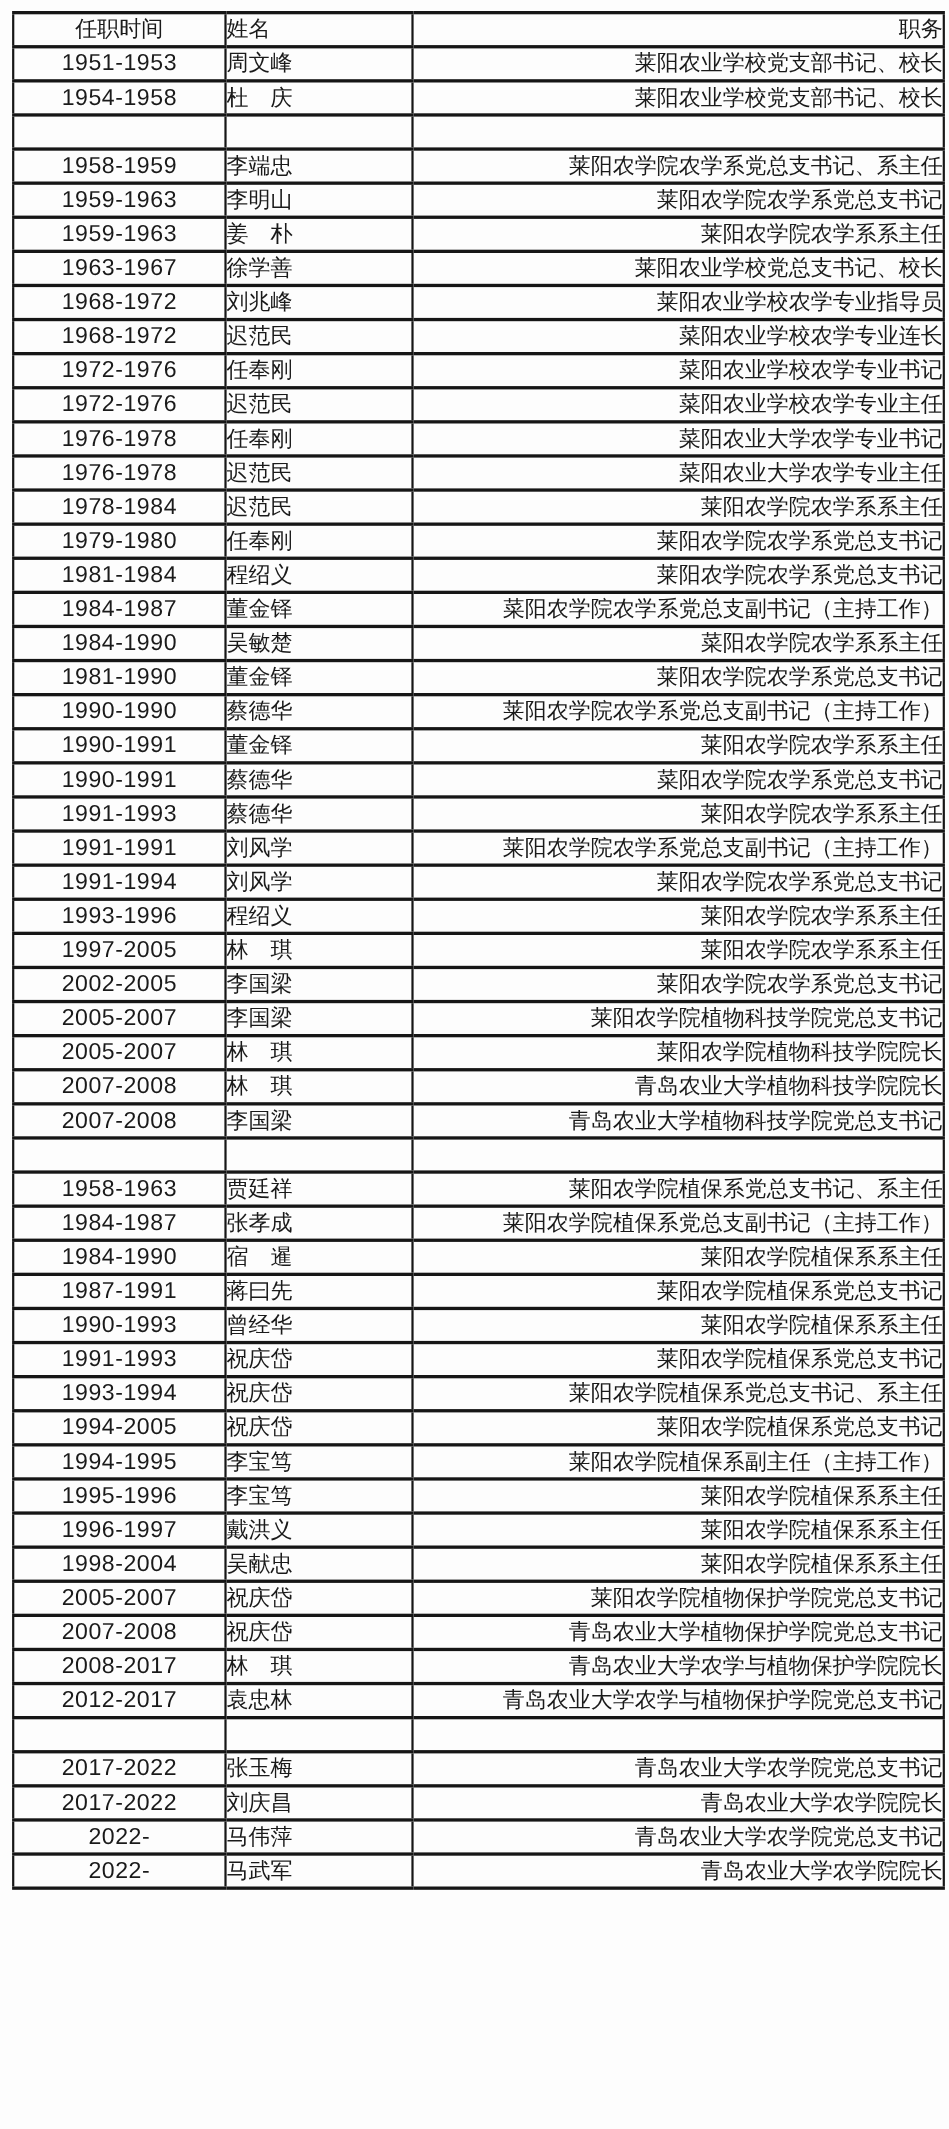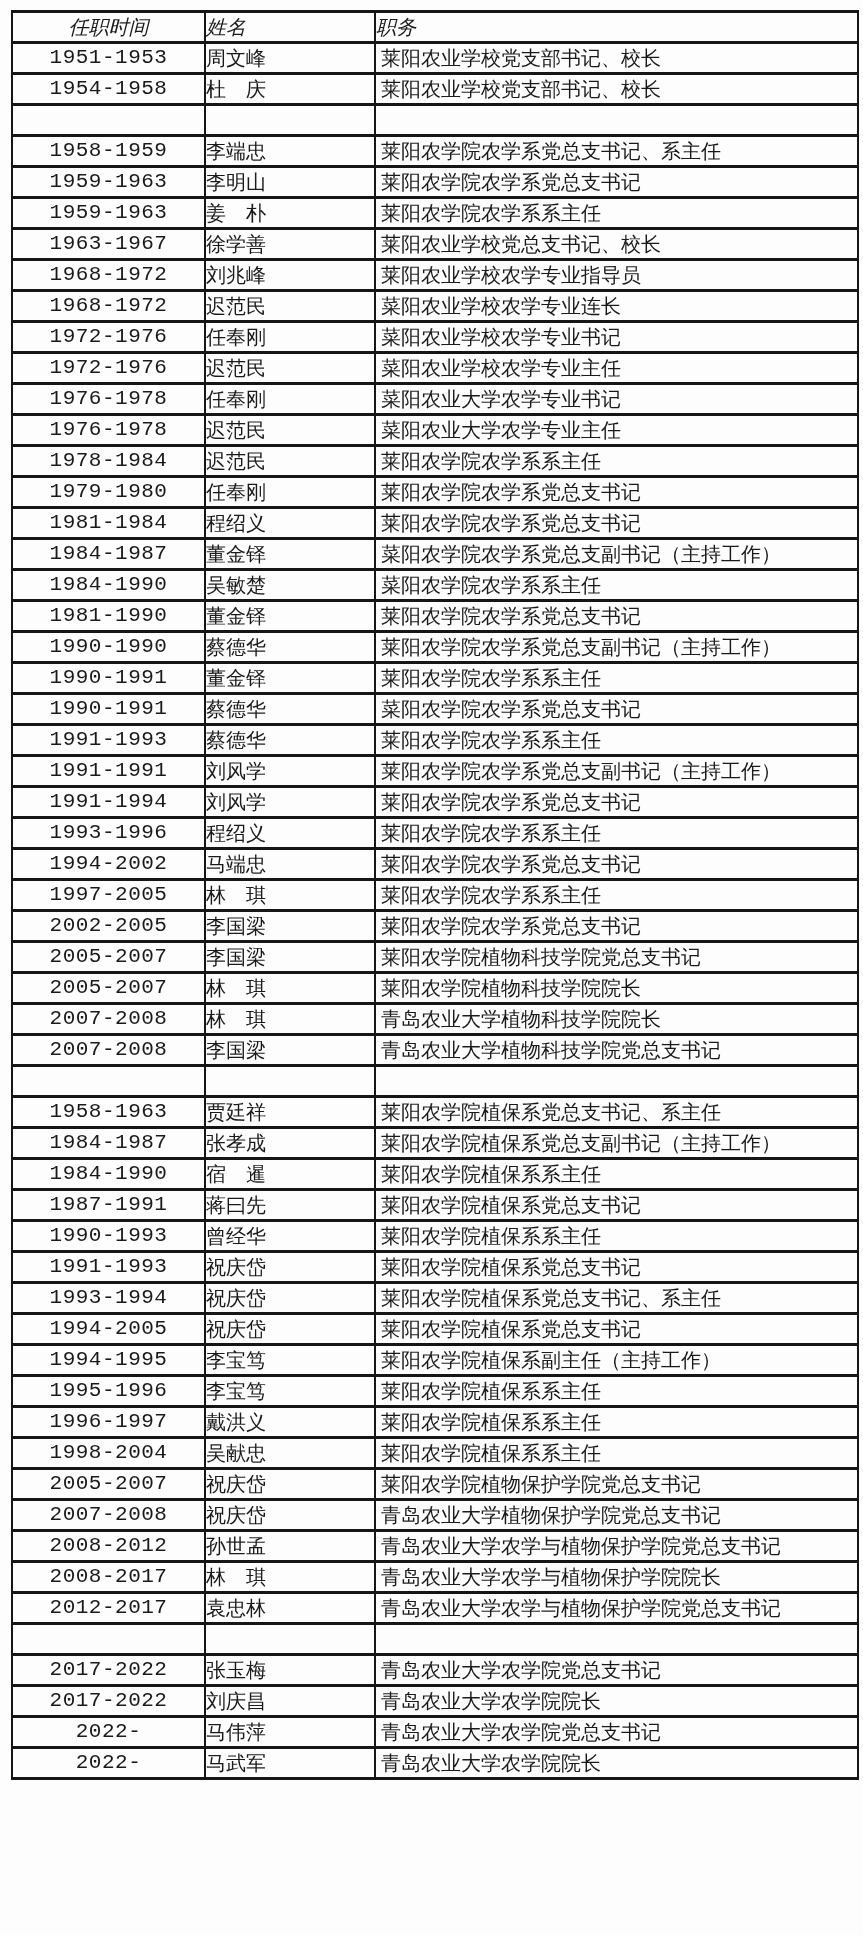--- a/index.html
+++ b/index.html
@@ -29,28 +29,28 @@
     padding: 0;
     overflow: hidden;
     white-space: nowrap;
     font-size: 20px;
     line-height: 28px;
     font-weight: normal;
     vertical-align: middle;
   }
   .col-period { width: 191px; text-align: center; }
   .col-name   { width: 168px; text-align: left; }
-  .col-title  { width: 481px; text-align: left; }
+  .col-title  { width: 481px; text-align: right; }
   td.col-period {
-    font-family: Liberation Mono, monospace;
+    font-family: Liberation Sans, sans-serif;
     font-size: 21px;
     letter-spacing: 0.5px;
   }
   td.col-title { padding-left: 5px; }
-  th { text-align: center; font-style: italic; }
+  th { text-align: center; }
 </style>
 </head>
 <body>
 
 <table class="doc-table">
   <thead>
     <tr>
       <th class="col-period">任职时间</th>
       <th class="col-name">姓名</th>
       <th class="col-title">职务</th>
@@ -181,25 +181,20 @@
         <td class="col-period">1991-1994</td>
         <td class="col-name">刘风学</td>
         <td class="col-title">莱阳农学院农学系党总支书记</td>
       </tr>
       <tr>
         <td class="col-period">1993-1996</td>
         <td class="col-name">程绍义</td>
         <td class="col-title">莱阳农学院农学系系主任</td>
       </tr>
       <tr>
-        <td class="col-period">1994-2002</td>
-        <td class="col-name">马端忠</td>
-        <td class="col-title">莱阳农学院农学系党总支书记</td>
-      </tr>
-      <tr>
         <td class="col-period">1997-2005</td>
         <td class="col-name">林　琪</td>
         <td class="col-title">莱阳农学院农学系系主任</td>
       </tr>
       <tr>
         <td class="col-period">2002-2005</td>
         <td class="col-name">李国梁</td>
         <td class="col-title">莱阳农学院农学系党总支书记</td>
       </tr>
       <tr>
@@ -289,25 +284,20 @@
       </tr>
       <tr>
         <td class="col-period">2005-2007</td>
         <td class="col-name">祝庆岱</td>
         <td class="col-title">莱阳农学院植物保护学院党总支书记</td>
       </tr>
       <tr>
         <td class="col-period">2007-2008</td>
         <td class="col-name">祝庆岱</td>
         <td class="col-title">青岛农业大学植物保护学院党总支书记</td>
-      </tr>
-      <tr>
-        <td class="col-period">2008-2012</td>
-        <td class="col-name">孙世孟</td>
-        <td class="col-title">青岛农业大学农学与植物保护学院党总支书记</td>
       </tr>
       <tr>
         <td class="col-period">2008-2017</td>
         <td class="col-name">林　琪</td>
         <td class="col-title">青岛农业大学农学与植物保护学院院长</td>
       </tr>
       <tr>
         <td class="col-period">2012-2017</td>
         <td class="col-name">袁忠林</td>
         <td class="col-title">青岛农业大学农学与植物保护学院党总支书记</td>

